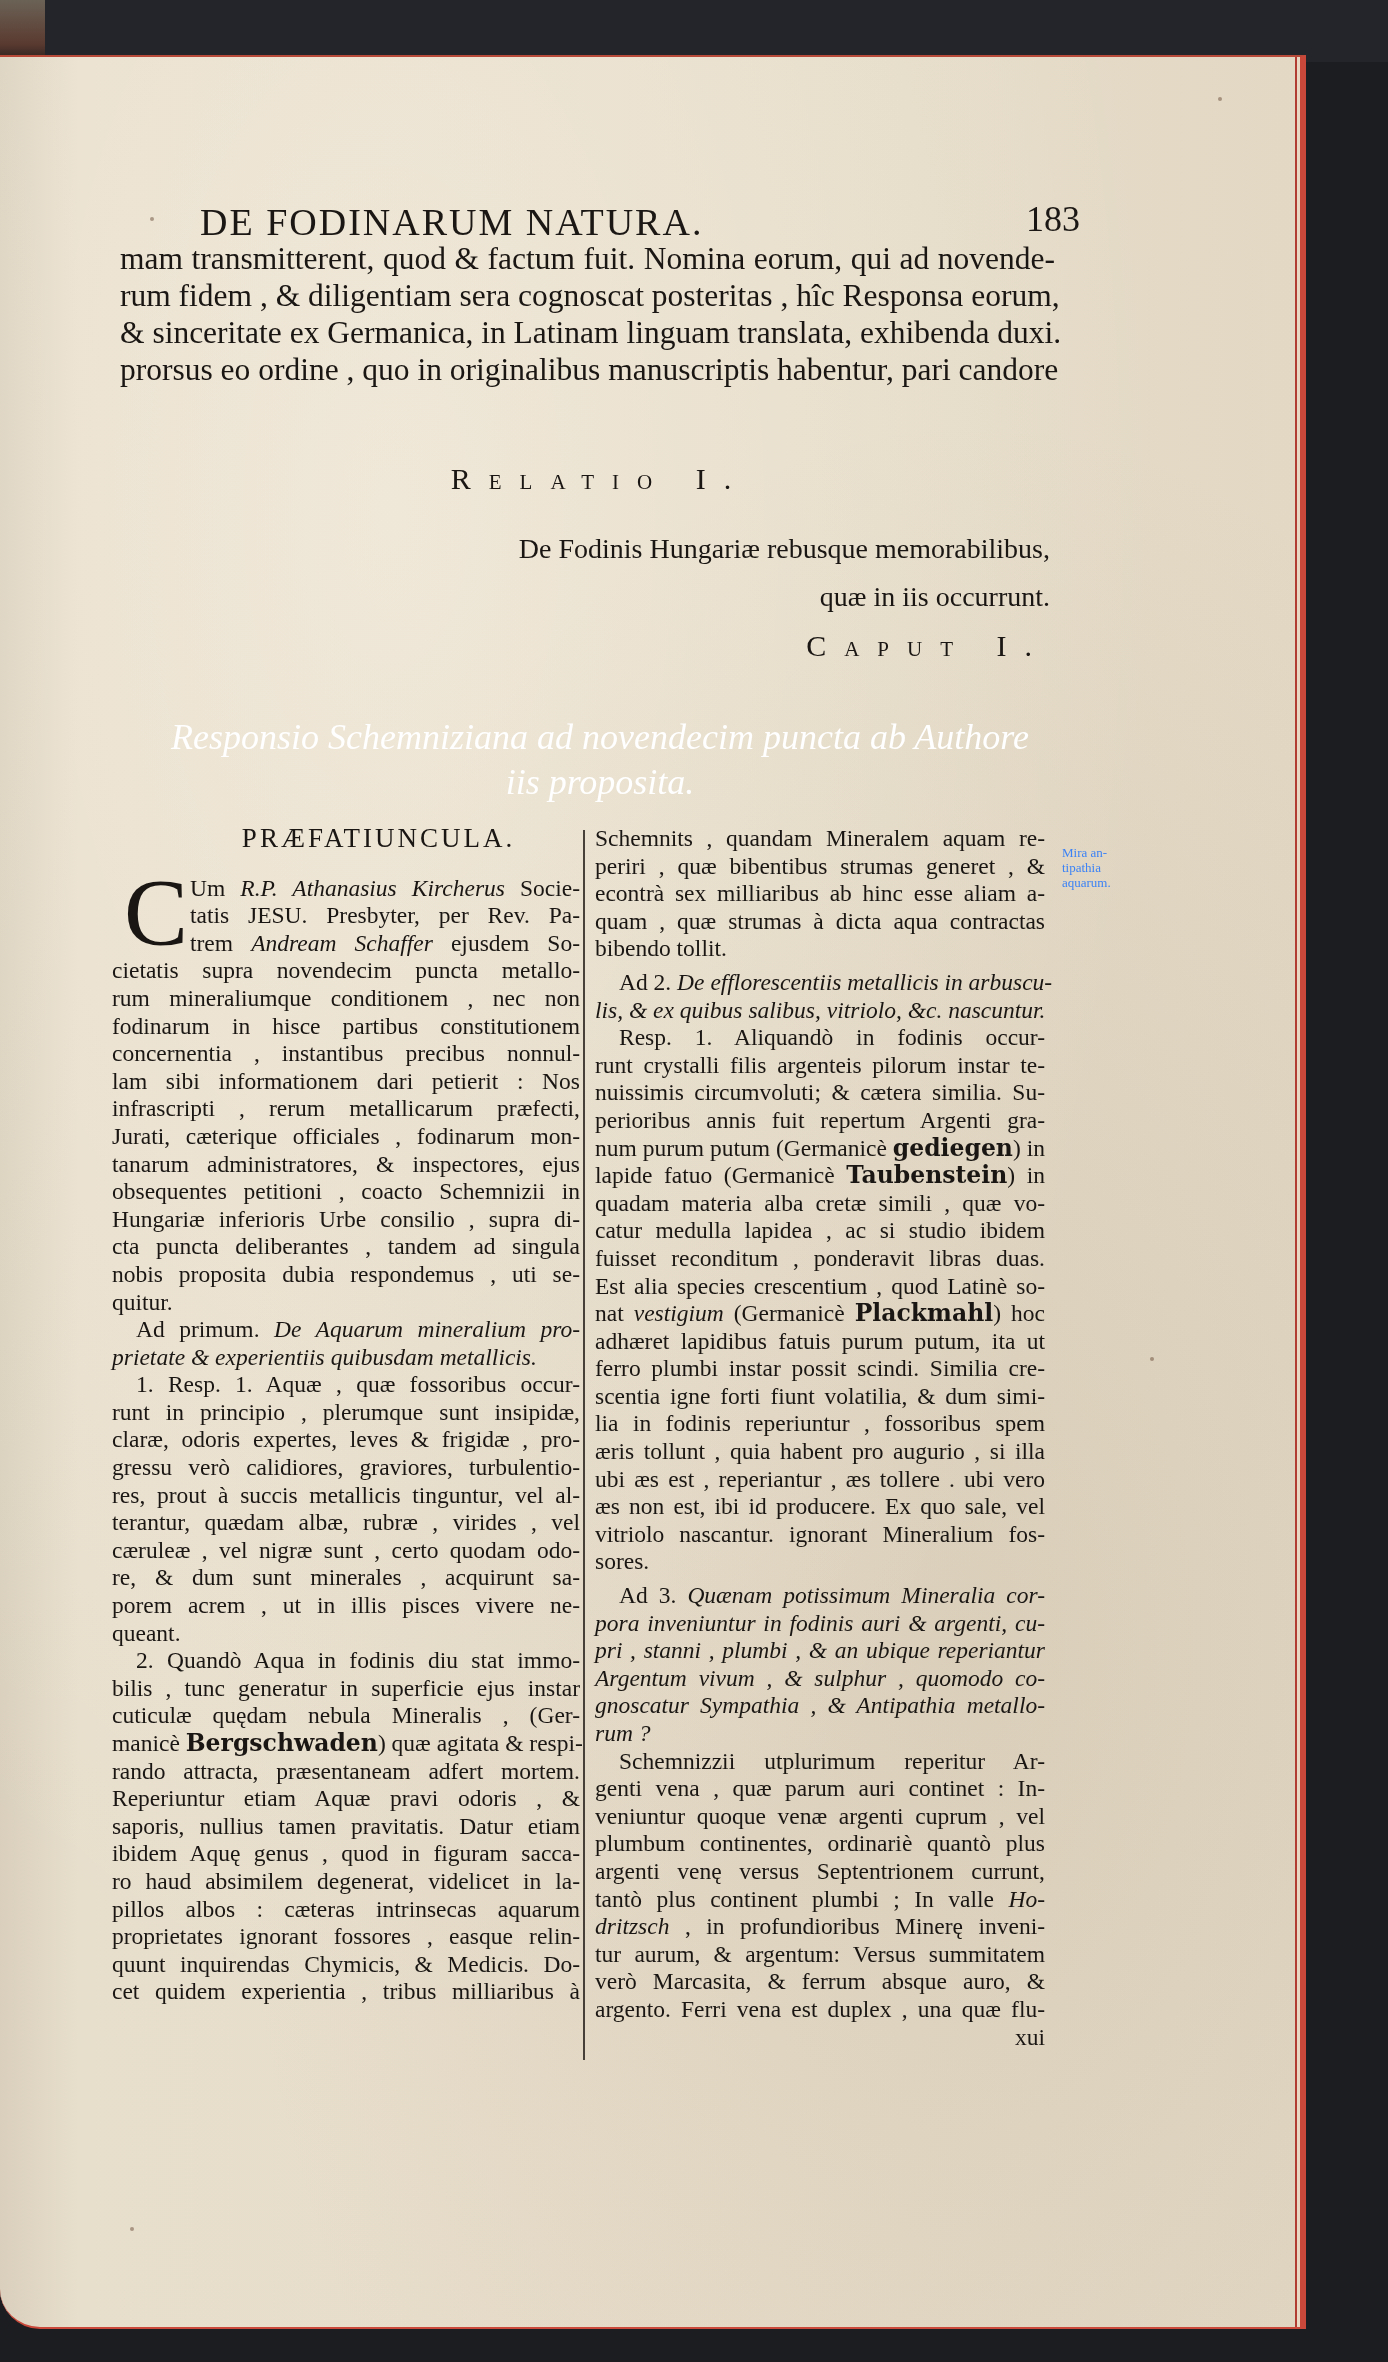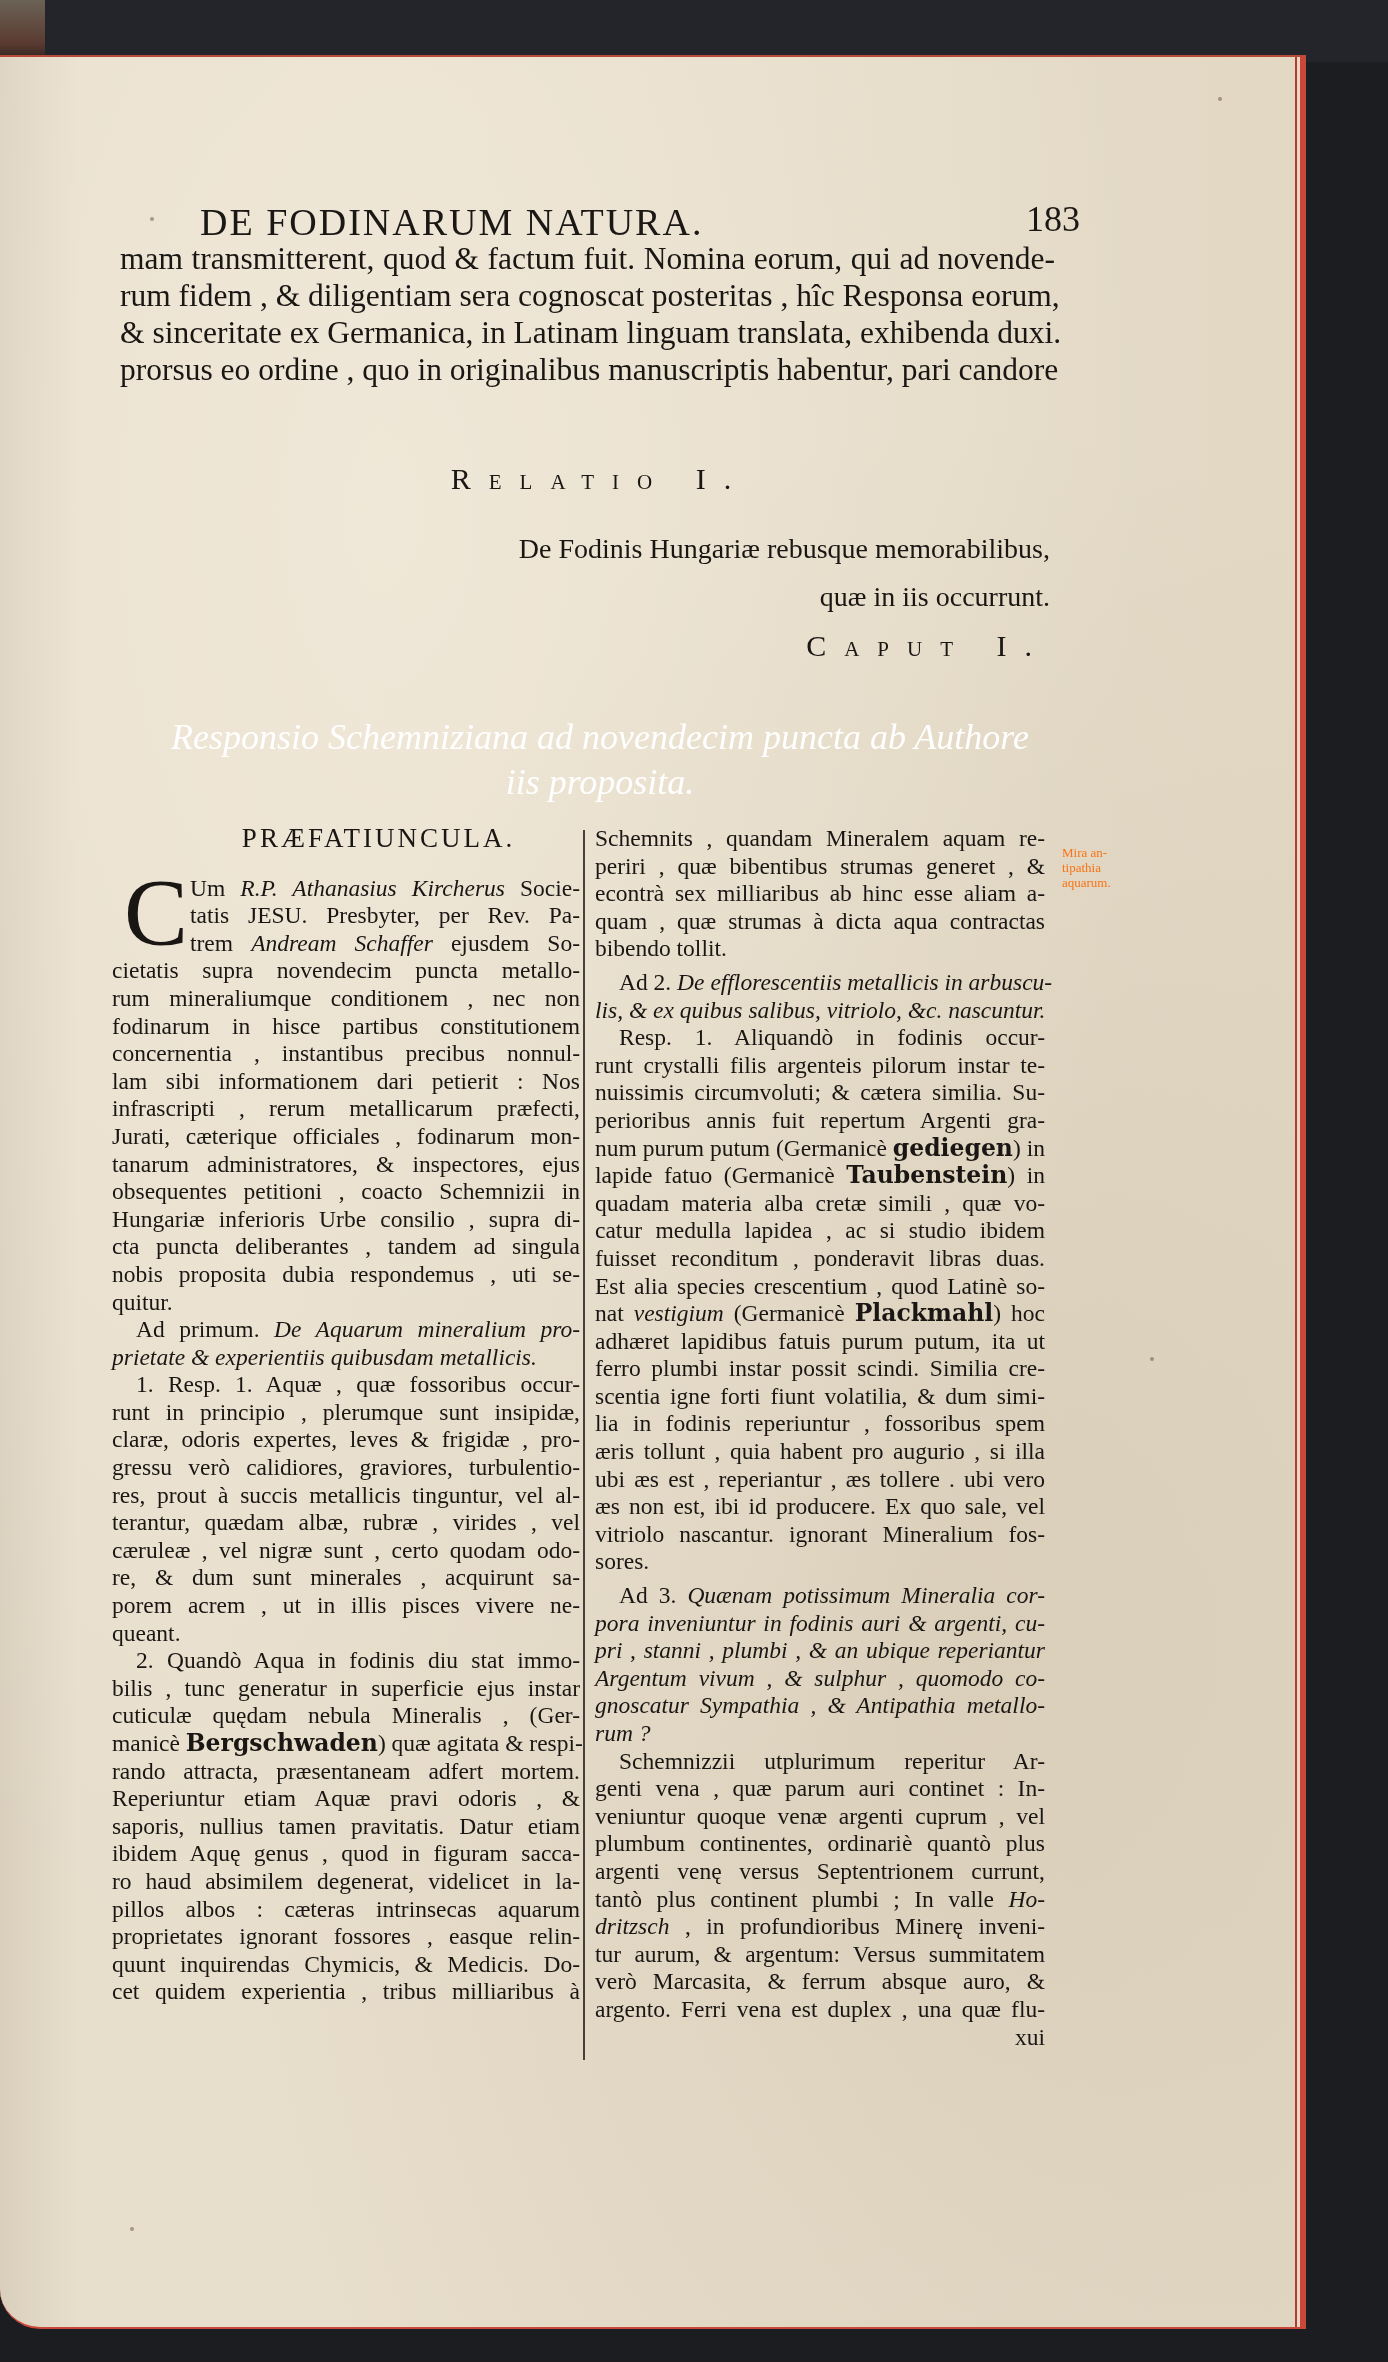--- a/index.html
+++ b/index.html
@@ -84,21 +84,21 @@
   .dropcap {
     position: absolute; left: 12px; top: -6px; font-size: 96px; line-height: 88px; color: #1a1613;
   }
   .dropcap-line { padding-left: 78px; }
   .column-rule {
     position: absolute; left: 583px; top: 830px; width: 2px; height: 1230px;
     background: #2a2420; opacity: 0.85;
   }
   .margin-note {
     position: absolute; left: 1062px; top: 845px; width: 60px;
-    font-size: 13px; line-height: 15px; color: #f97316;
+    font-size: 13px; line-height: 15px; color: #3b82f6;
   }
 </style>
 </head>
 <body>
 
 <div class="backdrop-top"></div>
 <div class="backdrop-left-strip"></div>
 
 <div class="page">
   <span class="page-foxing" style="left:150px; top:160px;"></span>

